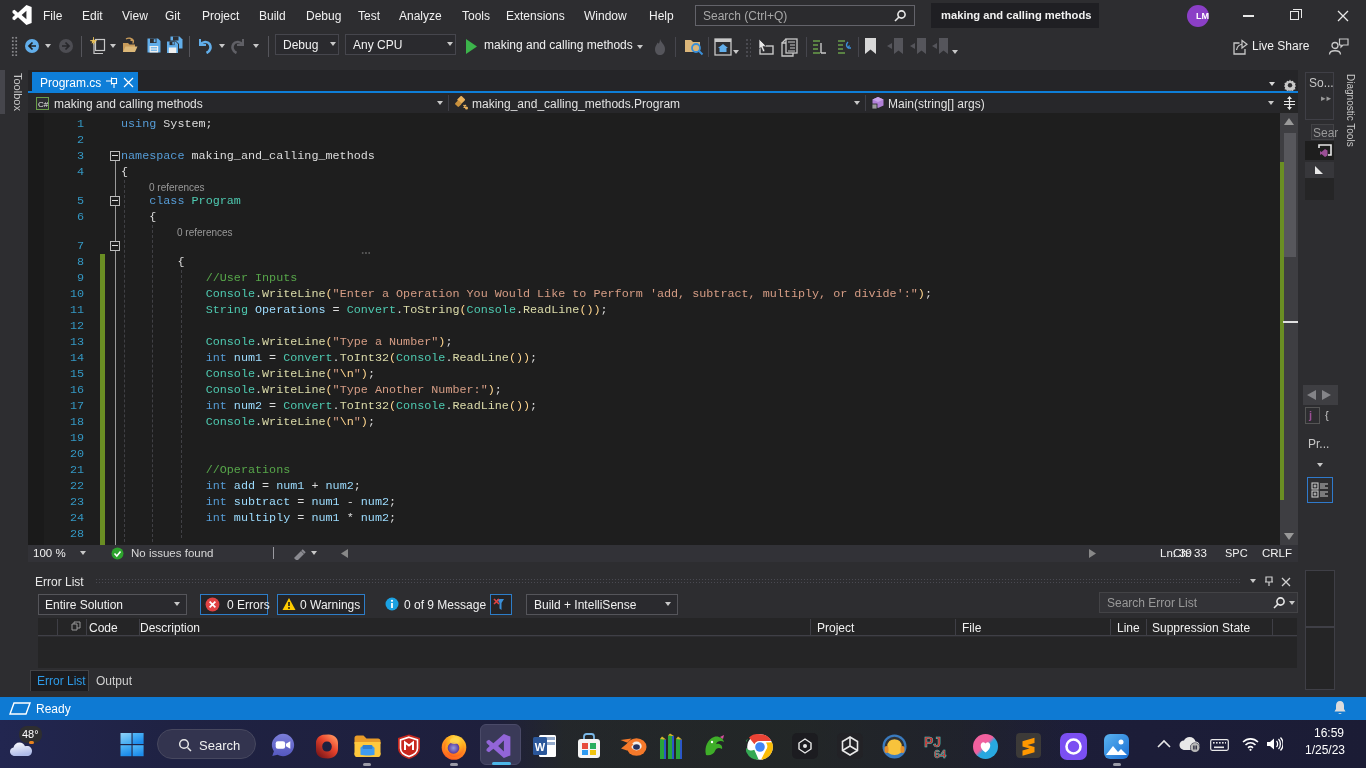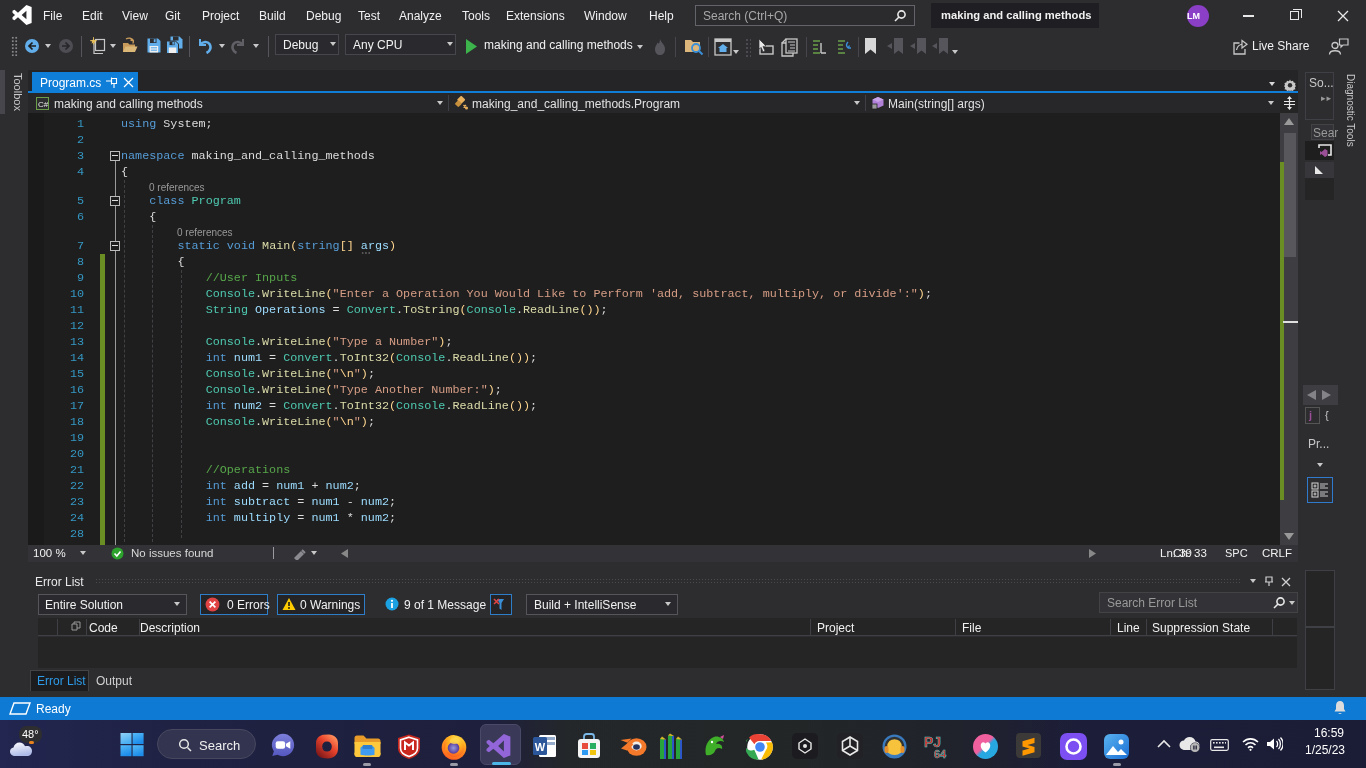--- a/index.html
+++ b/index.html
@@ -35,21 +35,21 @@
 <div class="t" style="left:649px;top:9px">Help</div>
 <div class="abs" style="left:695px;top:5px;width:220px;height:21px;border:1px solid #63636a;background:#2b2b2e"></div>
 <div class="t" style="left:703px;top:9px;color:#a8a8a8">Search (Ctrl+Q)</div>
 <svg class="abs" style="left:894px;top:9px" width="13" height="13" viewBox="0 0 13 13">
       <circle cx="7.5" cy="5.5" r="3.6" fill="none" stroke="#e8e8e8" stroke-width="1.6"></circle>
       <line x1="1" y1="12" x2="5" y2="8" stroke="#e8e8e8" stroke-width="1.6"></line>
     </svg>
 <div class="abs" style="left:931px;top:3px;width:168px;height:25px;background:#1f1f23"></div>
 <div class="t" style="left:941px;top:9px;font-weight:bold;font-size:11.2px">making and calling methods</div>
 <div class="abs" style="left:1187px;top:5px;width:22px;height:22px;border-radius:50%;background:#8b3fc6"></div>
-<div class="t" style="left:1187px;top:11px;width:22px;text-align:left;font-size:9px;font-weight:bold;color:#fff">LM</div>
+<div class="t" style="left:1187px;top:11px;width:22px;text-align:right;font-size:9px;font-weight:bold;color:#fff">LM</div>
 <div class="abs" style="left:1243px;top:15px;width:11px;height:1.5px;background:#e8e8e8"></div>
 <div class="abs" style="left:1290px;top:11px;width:9px;height:9px;border:1.2px solid #e8e8e8"></div>
 <div class="abs" style="left:1292.5px;top:8.5px;width:9px;height:9px;border-top:1.2px solid #e8e8e8;border-right:1.2px solid #e8e8e8"></div>
 <svg class="abs" style="left:1337px;top:10px" width="12" height="12" viewBox="0 0 12 12">
       <path d="M1 1 L11 11 M11 1 L1 11" stroke="#e8e8e8" stroke-width="1.3"></path>
     </svg>
 <div class="abs" style="left:0;top:31px;width:1366px;height:39px;background:#2d2d30"></div>
 <div class="abs" style="left:11px;top:36px;width:7px;height:20px;background-image:radial-gradient(#88888c 0.9px,transparent 1px);background-size:3.5px 3.5px"></div>
 <svg class="abs" style="left:25px;top:39px" width="14" height="14" viewBox="0 0 14 14">
       <circle cx="7" cy="7" r="7" fill="#62aeea"></circle>
@@ -235,21 +235,20 @@
 <div class="mono ln" style="top:132px">2</div>
 <div class="mono ln" style="top:148px">3</div>
 <div class="mono cl" style="top:148px"><span class="k">namespace</span><span class="w"> making_and_calling_methods</span></div>
 <div class="mono ln" style="top:164px">4</div>
 <div class="mono cl" style="top:164px"><span class="w">{</span></div>
 <div class="mono ln" style="top:193px">5</div>
 <div class="mono cl" style="top:193px"><span class="w">    </span><span class="k">class</span><span class="w"> </span><span class="c">Program</span></div>
 <div class="mono ln" style="top:209px">6</div>
 <div class="mono cl" style="top:209px"><span class="w">    {</span></div>
 <div class="mono ln" style="top:238px">7</div>
-<div class="mono cl" style="top:238px"><span class="w">        </span><span class="k">static</span><span class="w"> </span><span class="k">void</span><span class="w"> </span><span class="m">Main</span><span class="e">(</span><span class="k">string</span><span class="e">[]</span><span class="w"> </span><span class="v">args</span><span class="e">)</span></div>
 <div class="mono ln" style="top:254px">8</div>
 <div class="mono cl" style="top:254px"><span class="w">        {</span></div>
 <div class="mono ln" style="top:270px">9</div>
 <div class="mono cl" style="top:270px"><span class="w">            </span><span class="cm">//User Inputs</span></div>
 <div class="mono ln" style="top:286px">10</div>
 <div class="mono cl" style="top:286px"><span class="w">            </span><span class="c">Console</span><span class="w">.</span><span class="m">WriteLine</span><span class="e">(</span><span class="s">"Enter a Operation You Would Like to Perform 'add, subtract, multiply, or divide':"</span><span class="e">)</span><span class="w">;</span></div>
 <div class="mono ln" style="top:302px">11</div>
 <div class="mono cl" style="top:302px"><span class="w">            </span><span class="c">String</span><span class="w"> </span><span class="v">Operations</span><span class="w"> = </span><span class="c">Convert</span><span class="w">.</span><span class="m">ToString</span><span class="e">(</span><span class="c">Console</span><span class="w">.</span><span class="m">ReadLine</span><span class="e">())</span><span class="w">;</span></div>
 <div class="mono ln" style="top:318px">12</div>
 <div class="mono ln" style="top:334px">13</div>
@@ -343,21 +342,21 @@
       <path d="M7 1 L13.5 13 H0.5 Z" fill="#fc0"></path>
       <path d="M7 5 V9" stroke="#111" stroke-width="1.5"></path>
       <circle cx="7" cy="11" r="0.9" fill="#111"></circle>
     </svg>
 <div class="t" style="left:300px;top:598px">0 Warnings</div>
 <svg class="abs" style="left:385px;top:597px" width="14" height="14" viewBox="0 0 14 14">
       <circle cx="7" cy="7" r="6.5" fill="#1ba1e2"></circle>
       <path d="M7 6 V11" stroke="#fff" stroke-width="1.8"></path>
       <circle cx="7" cy="3.8" r="1.1" fill="#fff"></circle>
     </svg>
-<div class="t" style="left:404px;top:598px">9 of 1 Message</div>
+<div class="t" style="left:404px;top:598px">0 of 9 Message</div>
 <div class="combo" style="left:490px;top:594px;width:22px;height:21px;background:#242427;border-color:#2d7dc8"></div>
 <svg class="abs" style="left:493px;top:598px" width="15" height="14" viewBox="0 0 15 14">
       <path d="M4 1 L11 1 L8.5 5 V12 L6.5 10.5 V5 Z" fill="#3a8fd9"></path>
       <path d="M1 1 L6 6 M6 1 L1 6" stroke="#e04343" stroke-width="1.6"></path>
     </svg>
 <div class="combo" style="left:526px;top:594px;width:152px;height:21px;background:#2a2a2e;border-color:#55555a"></div>
 <div class="t" style="left:534px;top:598px">Build + IntelliSense</div>
 <div class="caret" style="left:665px;top:602px"></div>
 <div class="abs" style="left:1099px;top:592px;width:199px;height:21px;background:#333337;border:1px solid #434346"></div>
 <div class="t" style="left:1107px;top:596px;color:#999">Search Error List</div>

